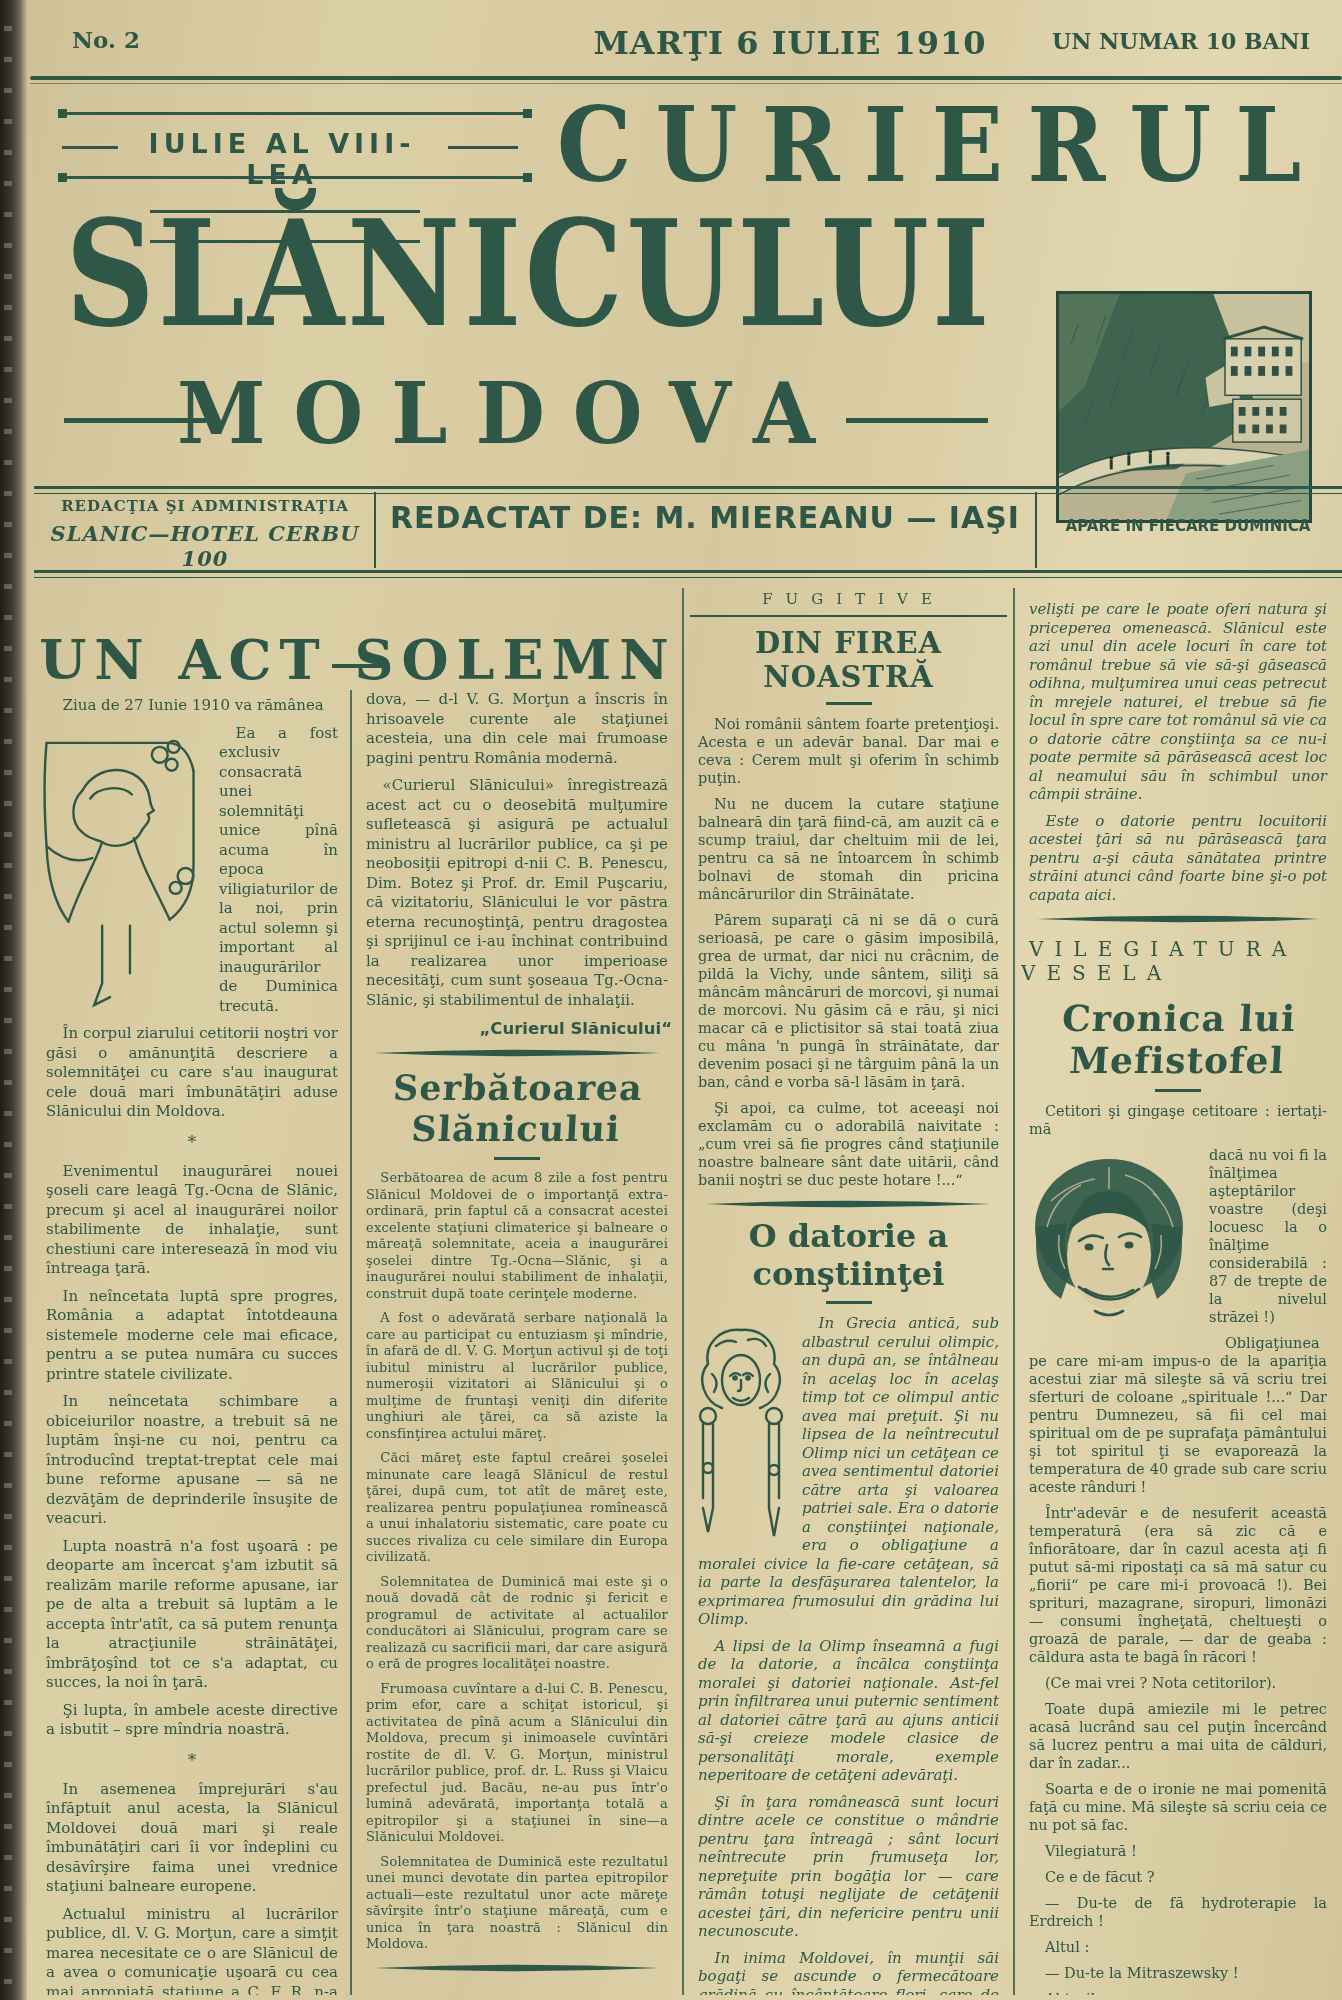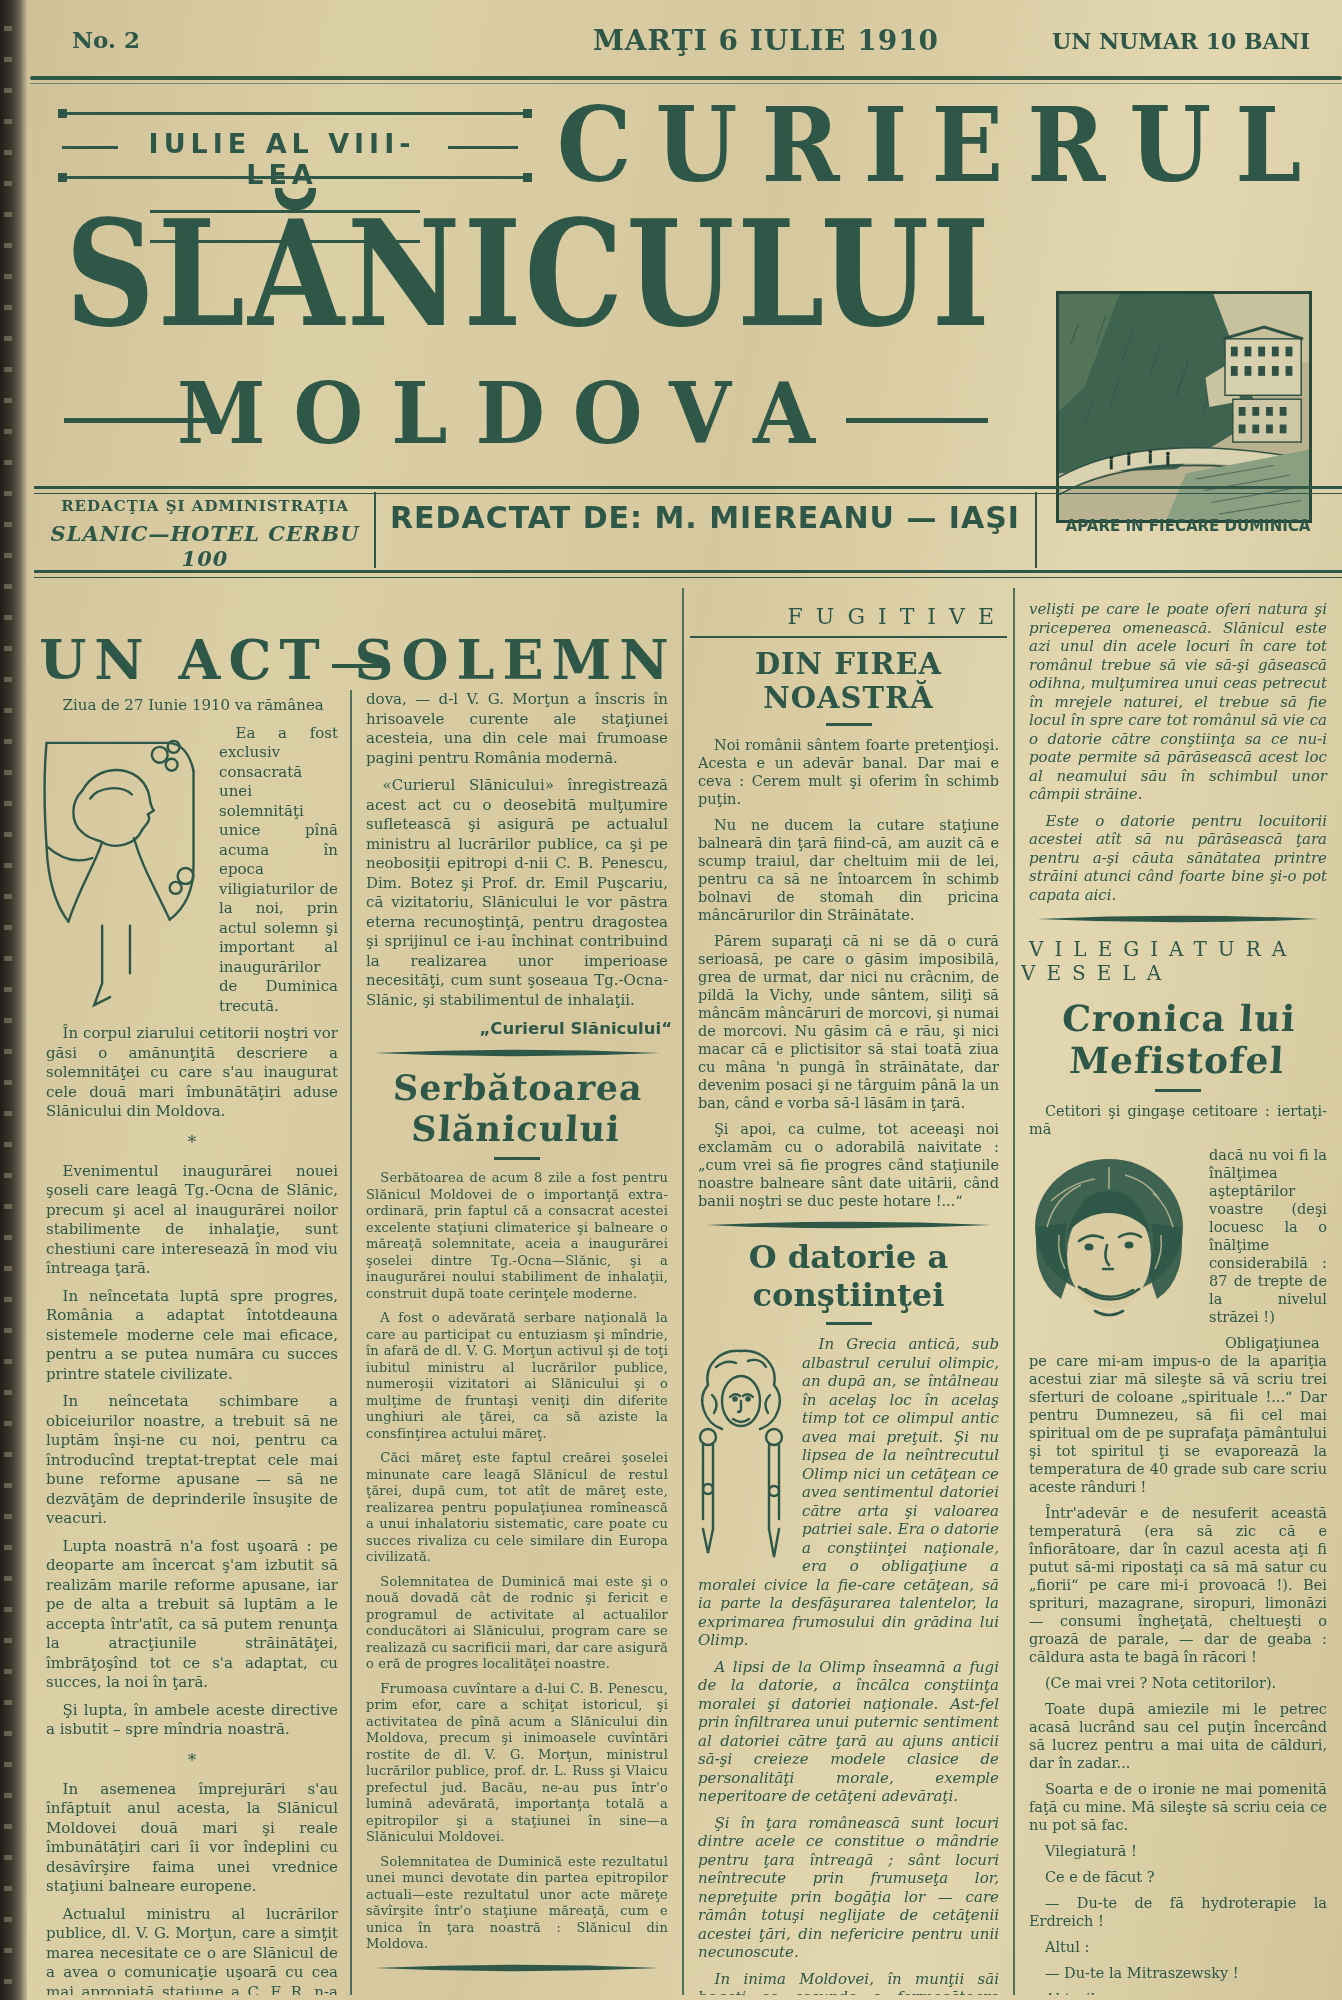--- a/index.html
+++ b/index.html
@@ -6,21 +6,21 @@
   .page{position:relative;width:1342px;height:2000px;overflow:hidden;
     color:#2e5747;font-family:"DejaVu Serif",serif;
     background:#d9cca3;
     background-image:linear-gradient(100deg,#cfc096 0%,#dbcfa6 22%,#d6c89e 48%,#e2d7b0 72%,#d2c59b 100%);}
   .edge{position:absolute;left:0;top:0;width:27px;height:2000px;
     background:linear-gradient(90deg,#1f1d18 0%,#3e3a30 45%,#6b6452 72%,#a59b80 90%,#c6ba94 100%);}
   .edge::after{content:"";position:absolute;left:4px;top:0;width:8px;height:100%;
     background:repeating-linear-gradient(#0000 0 26px,#cfc39b55 26px 31px);}
   
   .issue{position:absolute;left:72px;top:26px;font-size:23px;font-weight:700;}
-  .date{position:absolute;left:536px;top:24px;width:460px;text-align:center;font-size:28px;font-weight:700;letter-spacing:1px;}
+  .date{position:absolute;left:560px;top:24px;width:460px;text-align:center;font-size:32px;font-weight:700;letter-spacing:1px;}
   .price{position:absolute;left:1020px;top:28px;width:290px;text-align:right;font-size:22px;font-weight:700;}
   .rule-top{position:absolute;left:30px;top:76px;width:1312px;height:4px;background:#2e5747;border-radius:3px;}
   .rule-top2{position:absolute;left:30px;top:83px;width:1312px;height:1px;background:#2e574788;}
   
   .anul-l{position:absolute;height:3px;background:#2e5747;}
   .anul-sq::before,.anul-sq::after{content:"";position:absolute;top:-3px;width:9px;height:9px;background:#2e5747;}
   .anul-sq::before{left:-2px}.anul-sq::after{right:-2px}
   .anul-text{position:absolute;left:132px;top:128px;width:300px;text-align:center;
     font-family:"DejaVu Sans",sans-serif;font-weight:700;font-size:27px;letter-spacing:5px;}
   .anul-d{position:absolute;height:3px;background:#2e5747;}
@@ -50,21 +50,21 @@
   .col{position:absolute;overflow:hidden;}
   .col p{margin:8px;text-align:justify;text-indent:1.1em;}
   .body p{font-size:15px;line-height:19.5px;}
   p.noind{text-indent:0;}
   p.star{text-align:center;text-indent:0;line-height:24px;font-size:17px;}
   .sig{text-align:right;font-weight:700;font-size:16.5px;margin:9px 4px 0 0;font-family:"DejaVu Sans",sans-serif;}
   .taper{display:block;margin:11px auto 9px;width:90%;height:8px;}
   .serb-title{text-align:center;font-weight:700;font-size:35px;letter-spacing:1px;margin:10px 0 0;transform:skewX(-3deg);}
   .small-dash{width:46px;height:3px;background:#2e5747;margin:8px auto 10px;}
   .bold-art p{font-weight:400;font-size:13px;line-height:16.5px;letter-spacing:.2px;}
-  .kicker{text-align:right;font-size:22px;letter-spacing:13px;margin-top:16px;text-indent:10px;}
+  .kicker{text-align:center;font-size:15px;letter-spacing:13px;margin-top:2px;text-indent:10px;}
   .kicker-rule{height:2px;background:#2e5747;margin:7px 0 9px;}
   .fug-title{text-align:center;font-weight:700;font-size:29px;letter-spacing:1px;margin:0;}
   .fug p{font-size:14.5px;line-height:18px;}
   .dat-title{text-align:center;font-weight:700;font-size:32px;margin:4px 0 0;}
   .ital p{font-style:italic;font-size:15px;line-height:18.5px;}
   .spread{text-align:left;font-size:20px;letter-spacing:11px;margin:14px 0 12px;text-indent:8px;}
   .cron-title{text-align:center;font-weight:700;font-size:36px;letter-spacing:1px;margin:0 0 2px;transform:skewX(-3deg);}
   .cron p{font-size:14.5px;line-height:18px;}
   .orn-frame{float:left;width:172px;height:286px;margin:3px 9px 2px 0;}
   .orn-face{float:left;width:102px;height:226px;margin:4px 10px 2px 0;}
@@ -266,21 +266,21 @@
       <p>In Grecia antică, sub albastrul cerului olimpic, an după an, se întâlneau în acelaş loc în acelaş timp tot ce olimpul antic avea mai preţuit. Şi nu lipsea de la neîntrecutul Olimp nici un cetăţean ce avea sentimentul datoriei către arta şi valoarea patriei sale. Era o datorie a conştiinţei naţionale, era o obligaţiune a moralei civice la fie-care cetăţean, să ia parte la desfăşurarea talentelor, la exprimarea frumosului din grădina lui Olimp.</p>
       <p>A lipsi de la Olimp înseamnă a fugi de la datorie, a încălca conştiinţa moralei şi datoriei naţionale. Ast-fel prin înfiltrarea unui puternic sentiment al datoriei către ţară au ajuns anticii să-şi creieze modele clasice de personalităţi morale, exemple neperitoare de cetăţeni adevăraţi.</p>
       <p>Şi în ţara românească sunt locuri dintre acele ce constitue o mândrie pentru ţara întreagă ; sânt locuri neîntrecute prin frumuseţa lor, nepreţuite prin bogăţia lor — care rămân totuşi neglijate de cetăţenii acestei ţări, din nefericire pentru unii necunoscute.</p>
       <p>In inima Moldovei, în munţii săi bogaţi se ascunde o fermecătoare grădină cu încântătoare flori, care de ani oferă vizitatorului plăcerile unei vieţi trăite pentru frumos, voluptatea unor zile scăldate în ape dătătoare de viaţă şi în raze de lumină şi căldură. — Slănicul mulţumită unei munci inteligente şi prodigoase a unor oameni distinşi este una din cele mai încântătoare pri-</p>
     </div>
   </div>
 
   <div class="col" id="col4" style="left:1021px;top:592px;width:314px;height:1403px;">
     <div class="ital">
       <p class="noind">velişti pe care le poate oferi natura şi priceperea omenească. Slănicul este azi unul din acele locuri în care tot românul trebue să vie să-şi găsească odihna, mulţumirea unui ceas petrecut în mrejele naturei, el trebue să fie locul în spre care tot românul să vie ca o datorie către conştiinţa sa ce nu-i poate permite să părăsească acest loc al neamului său în schimbul unor câmpii străine.</p>
-      <p>Este o datorie pentru locuitorii acestei atît să nu părăsească ţara pentru a-şi căuta sănătatea printre străini atunci când foarte bine şi-o pot capata aici.</p>
+      <p>Este o datorie pentru locuitorii acestei ţări să nu părăsească ţara pentru a-şi căuta sănătatea printre străini atunci când foarte bine şi-o pot capata aici.</p>
     </div>
     <svg class="taper" viewBox="0 0 300 8" preserveAspectRatio="none">
         <path d="M0 4 Q150 -2.5 300 4 Q150 10.5 0 4 Z" fill="#2e5747"></path>
       </svg>
     <div class="spread">VILEGIATURA VESELA</div>
     <h2 class="cron-title">Cronica lui Mefistofel</h2>
     <div class="small-dash"></div>
     <div class="cron">
       <p>Cetitori şi gingaşe cetitoare : iertaţi-mă</p>
       <svg class="portrait" viewBox="0 0 178 188">

